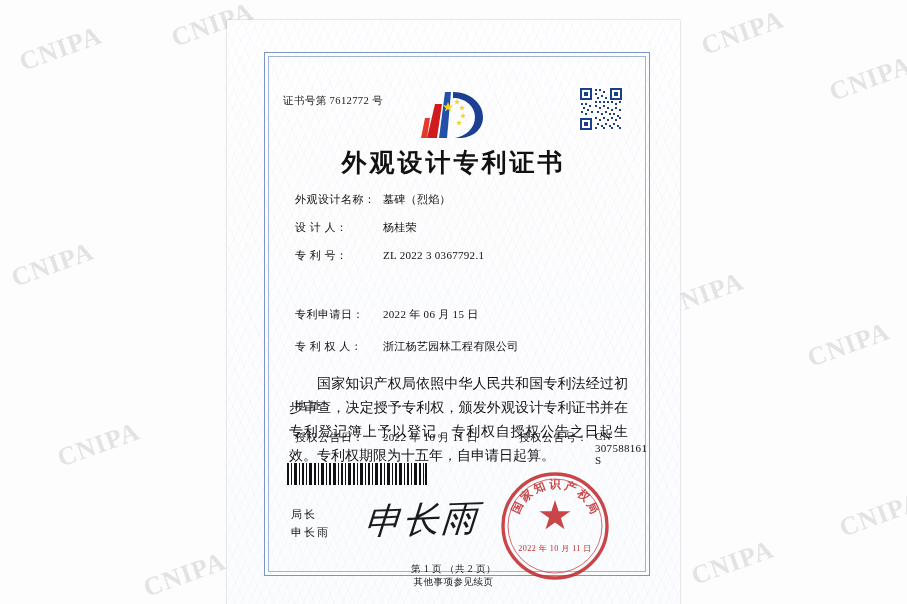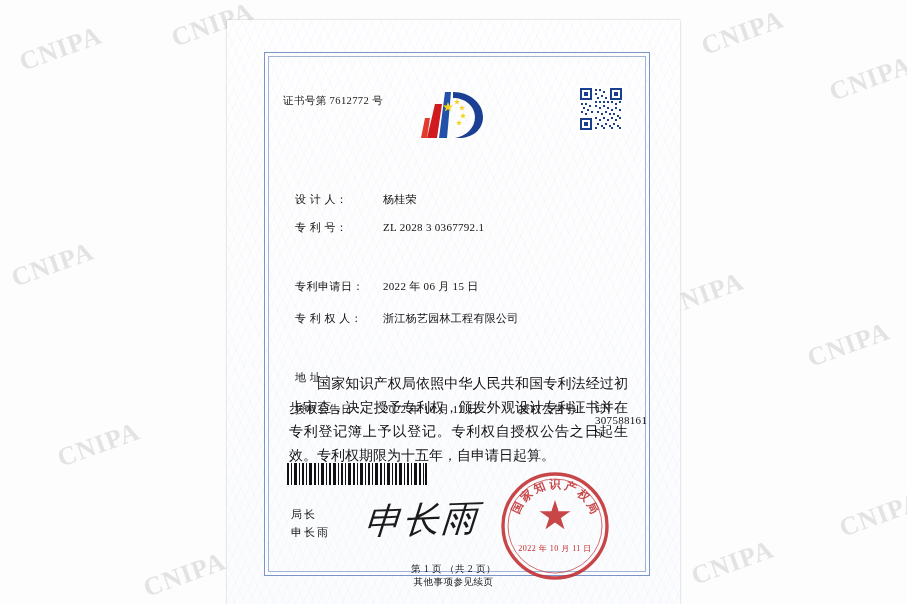--- a/index.html
+++ b/index.html
@@ -409,32 +409,37 @@
         <g fill="#f5d21a">
           <polygon points="47,14 48.4,17.6 52.2,17.6 49.1,19.9 50.3,23.6 47,21.3 43.7,23.6 44.9,19.9 41.8,17.6 45.6,17.6"></polygon>
           <polygon points="56,11 56.8,13.1 59,13.1 57.2,14.4 57.9,16.6 56,15.3 54.1,16.6 54.8,14.4 53,13.1 55.2,13.1"></polygon>
           <polygon points="61,17 61.8,19.1 64,19.1 62.2,20.4 62.9,22.6 61,21.3 59.1,22.6 59.8,20.4 58,19.1 60.2,19.1"></polygon>
           <polygon points="62,25 62.8,27.1 65,27.1 63.2,28.4 63.9,30.6 62,29.3 60.1,30.6 60.8,28.4 59,27.1 61.2,27.1"></polygon>
           <polygon points="58,32 58.8,34.1 61,34.1 59.2,35.4 59.9,37.6 58,36.3 56.1,37.6 56.8,35.4 55,34.1 57.2,34.1"></polygon>
         </g>
       </svg>
     </div>
 
+    <div class="cert-title">外观设计专利证书</div>
 
     <div class="fields">
 
+      <div class="frow">
+        <span class="flabel">外观设计名称：</span>
+        <span class="fvalue">墓碑（烈焰）</span>
+      </div>
 
       <div class="frow">
         <span class="flabel">设 计 人：</span>
         <span class="fvalue">杨桂荣</span>
       </div>
 
       <div class="frow">
         <span class="flabel">专 利 号：</span>
-        <span class="fvalue">ZL 2028 3 0367792.1</span>
+        <span class="fvalue">ZL 2022 3 0367792.1</span>
       </div>
 
       <div class="frow spaced">
         <span class="flabel">专利申请日：</span>
         <span class="fvalue">2022 年 06 月 15 日</span>
       </div>
 
       <div class="frow">
         <span class="flabel">专 利 权 人：</span>
         <span class="fvalue">浙江杨艺园林工程有限公司</span>

